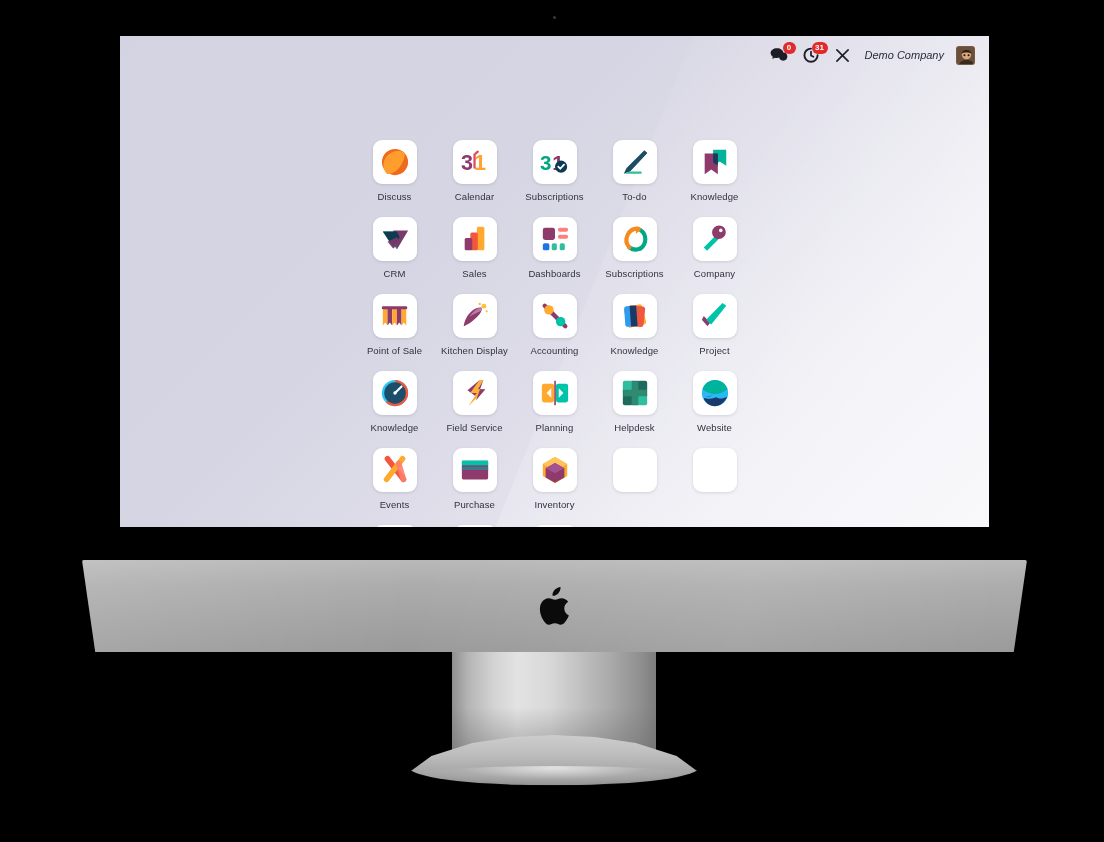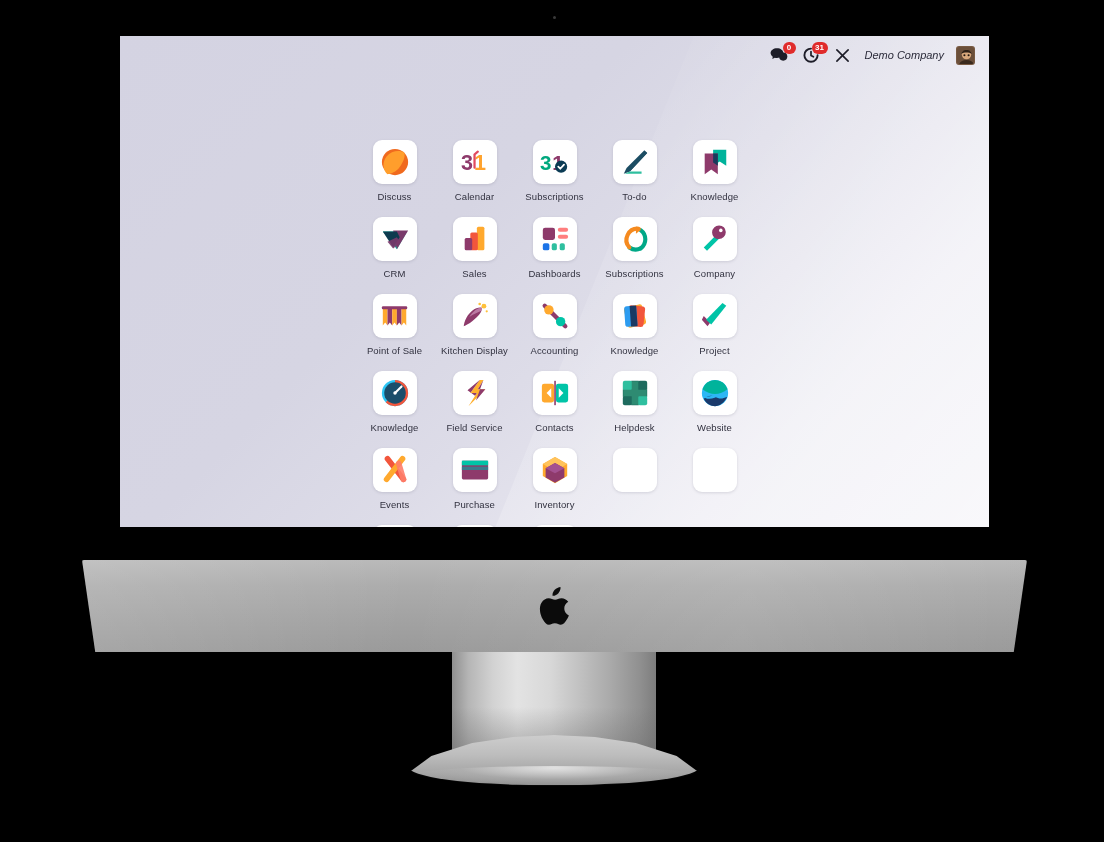--- a/index.html
+++ b/index.html
@@ -386,21 +386,21 @@
       <div class="app-cell">
         <div class="app-tile">
           <svg width="30" height="30" viewBox="0 0 32 32">
             <rect x="2" y="6" width="13" height="20" rx="2.5" fill="#FFA92E"></rect>
             <rect x="17" y="6" width="13" height="20" rx="2.5" fill="#00C4A7"></rect>
             <path d="M12 11 L7 16 L12 21z" fill="#fff"></path>
             <path d="M20 11 L25 16 L20 21z" fill="#fff"></path>
             <rect x="15.2" y="3" width="1.7" height="26" fill="#8E3A6B"></rect>
           </svg>
         </div>
-        <div class="app-label">Contacts</div>
+        <div class="app-label">Planning</div>
       </div>
 
       <div class="app-cell">
         <div class="app-tile">
           <svg width="30" height="30" viewBox="0 0 32 32">
             <path d="M12 3h8v9h9v8h-9v9h-8v-9H3v-8h9z" fill="#1E6B5E"></path>
             <rect x="3" y="3" width="10" height="10" rx="2" fill="#2FBF9F"></rect>
             <rect x="19" y="19" width="10" height="10" rx="2" fill="#2FBF9F"></rect>
             <rect x="19" y="3" width="10" height="10" rx="2" fill="#1E6B5E"></rect>
             <rect x="3" y="19" width="10" height="10" rx="2" fill="#1E6B5E"></rect>

